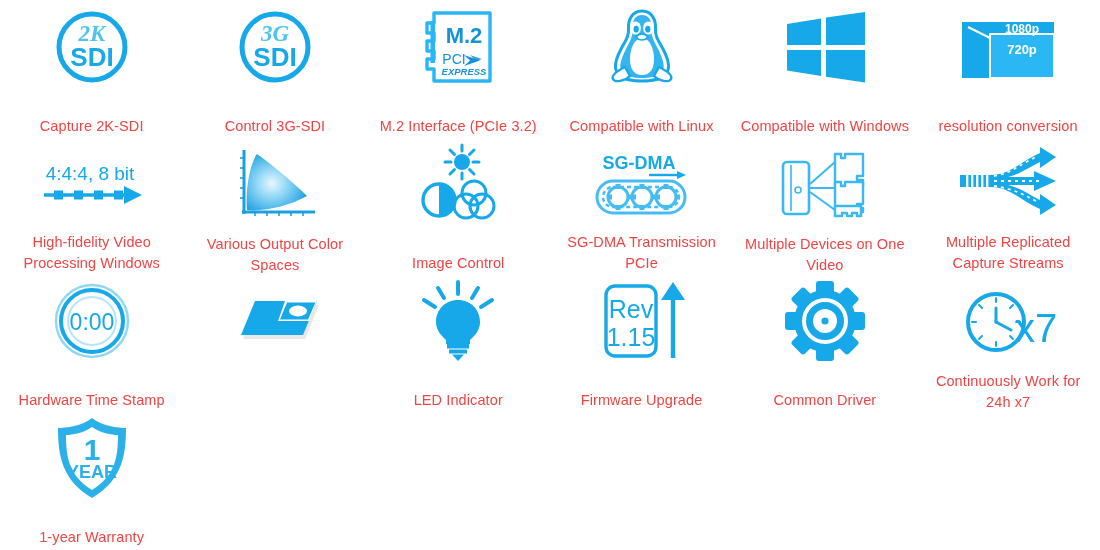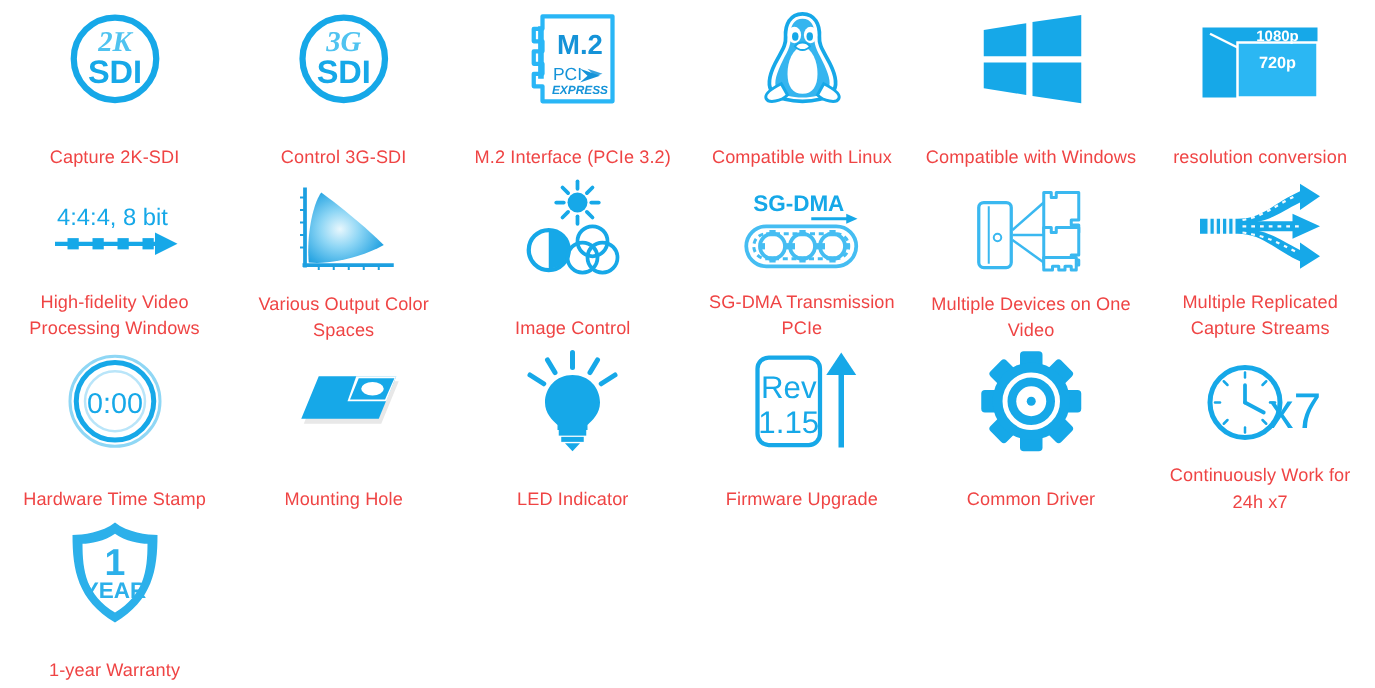--- a/index.html
+++ b/index.html
@@ -283,21 +283,20 @@
   <div class="tile">
     <div class="icon-box">
       <svg width="100" height="64" viewBox="0 0 100 64">
         <path d="M16 46 L30 12 L92 12 L78 46 Z" fill="#d6d6d6" opacity="0.55" transform="translate(2,4)"></path>
         <path d="M16 46 L30 12 L92 12 L78 46 Z" fill="#16a8e8"></path>
         <path d="M60 12 L92 12 L84 32 L53 32 Z" fill="#ffffff"></path>
         <path d="M62 13.5 L90.5 13.5 L83 30.5 L55 30.5 Z" fill="#16a8e8"></path>
         <ellipse cx="73" cy="22" rx="9" ry="5.4" fill="#ffffff"></ellipse>
       </svg>
     </div>
-    <div class="tile-label">Mounting Hole</div>
   </div>
 
   <div class="tile">
     <div class="icon-box">
       <svg width="82" height="82" viewBox="0 0 82 82">
         <g stroke="#16a8e8" stroke-width="4" stroke-linecap="round">
           <line x1="41" y1="2" x2="41" y2="14"></line>
           <line x1="21" y1="8" x2="27" y2="18"></line>
           <line x1="61" y1="8" x2="55" y2="18"></line>
           <line x1="7" y1="20" x2="18" y2="27"></line>

